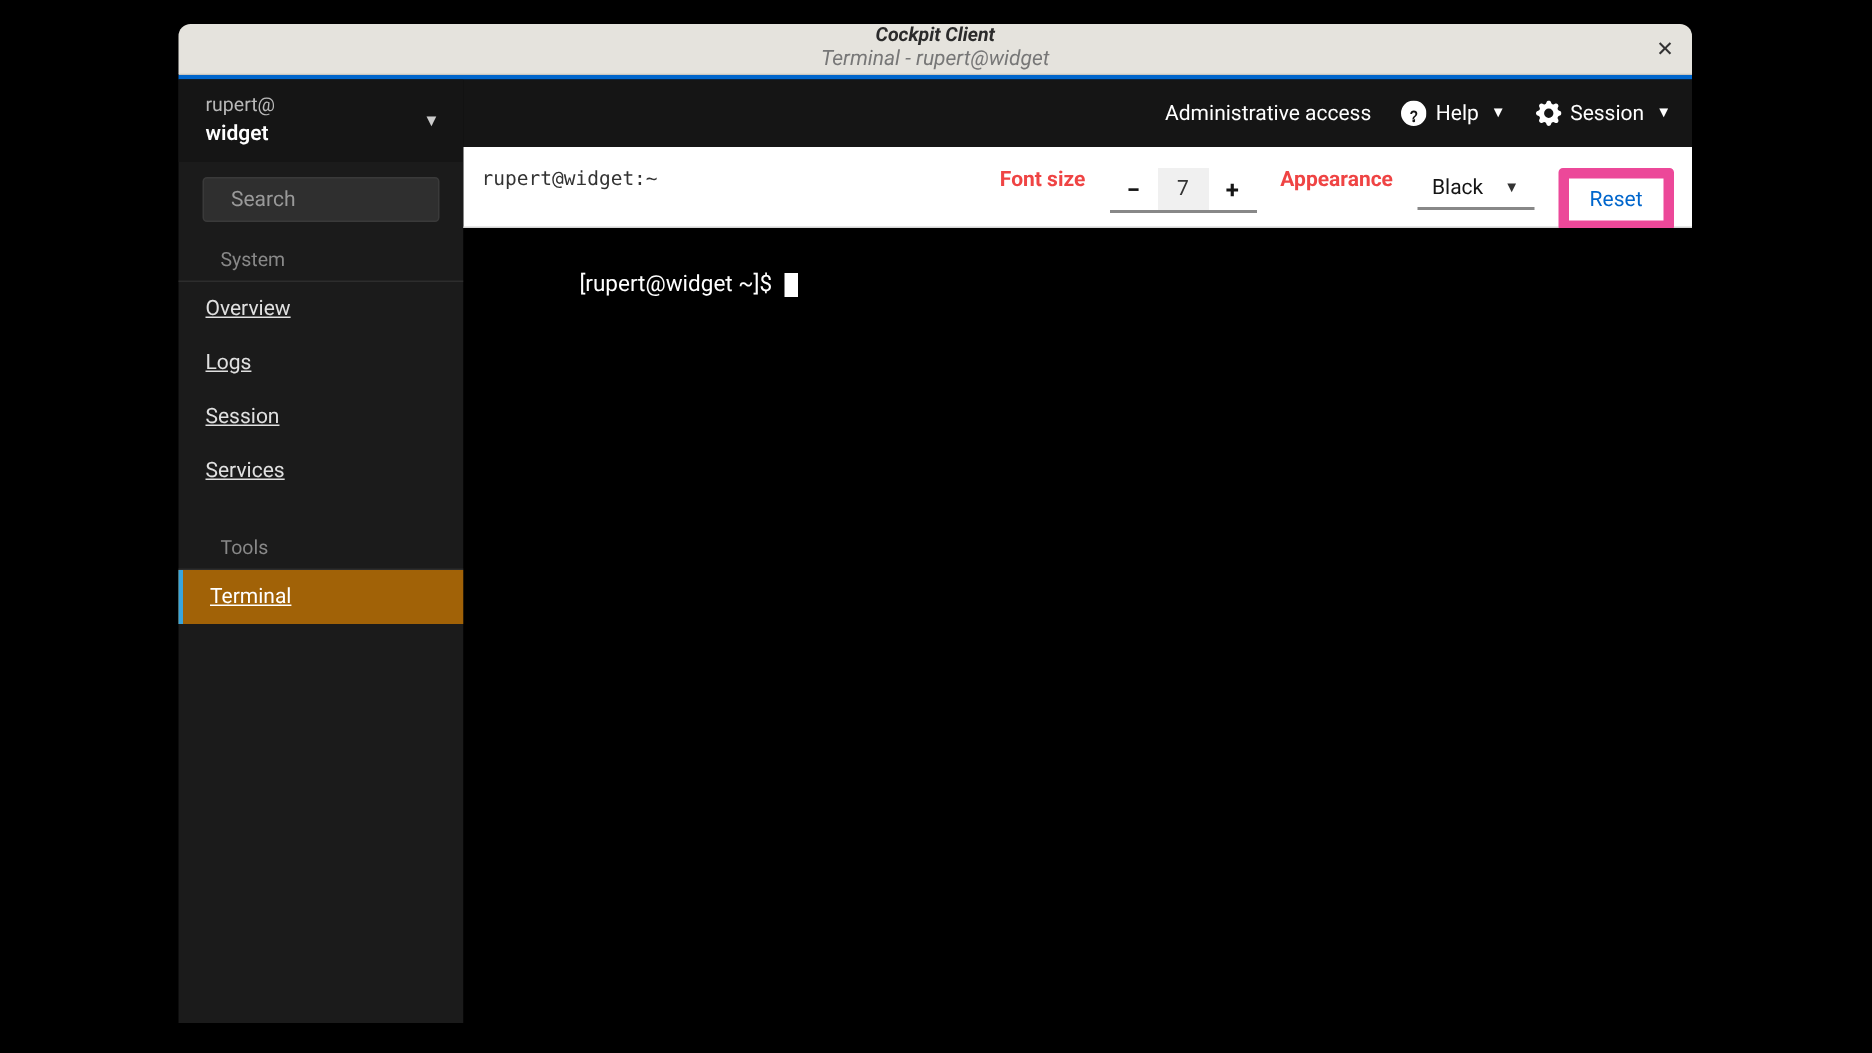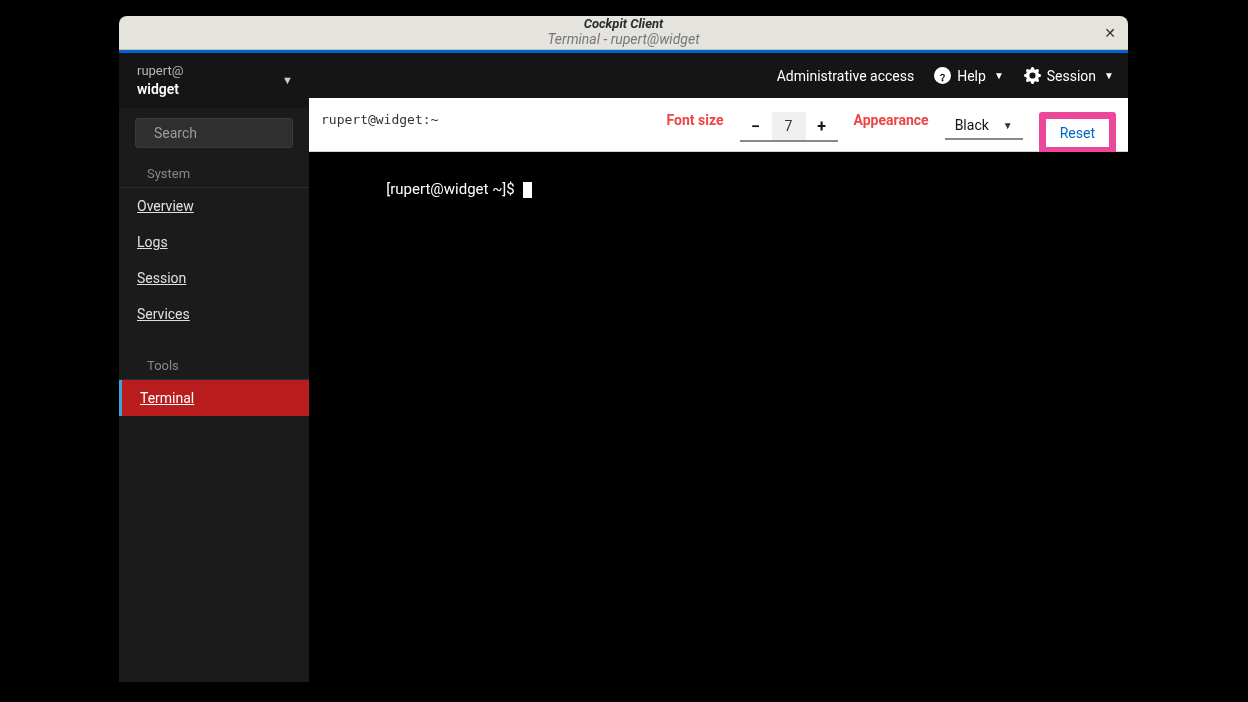--- a/index.html
+++ b/index.html
@@ -78,21 +78,21 @@
     border-bottom:1px solid #2d2d2d;
   }
   .nav-item {
     padding: 10px 18px;
     color:#e0e0e0;
     cursor:pointer;
     font-size:14px;
     text-decoration:underline;
   }
   .nav-item.active {
-    background:#b91c1c;
+    background:#a16207;
     border-left:3px solid #39a5dc;
     color:#fff;
   }
   .nav-spacer { height:18px; }
 
   
   .rightcol { flex:1; display:flex; flex-direction:column; min-width:0; }
 
   .topbar {
     height:45px;

